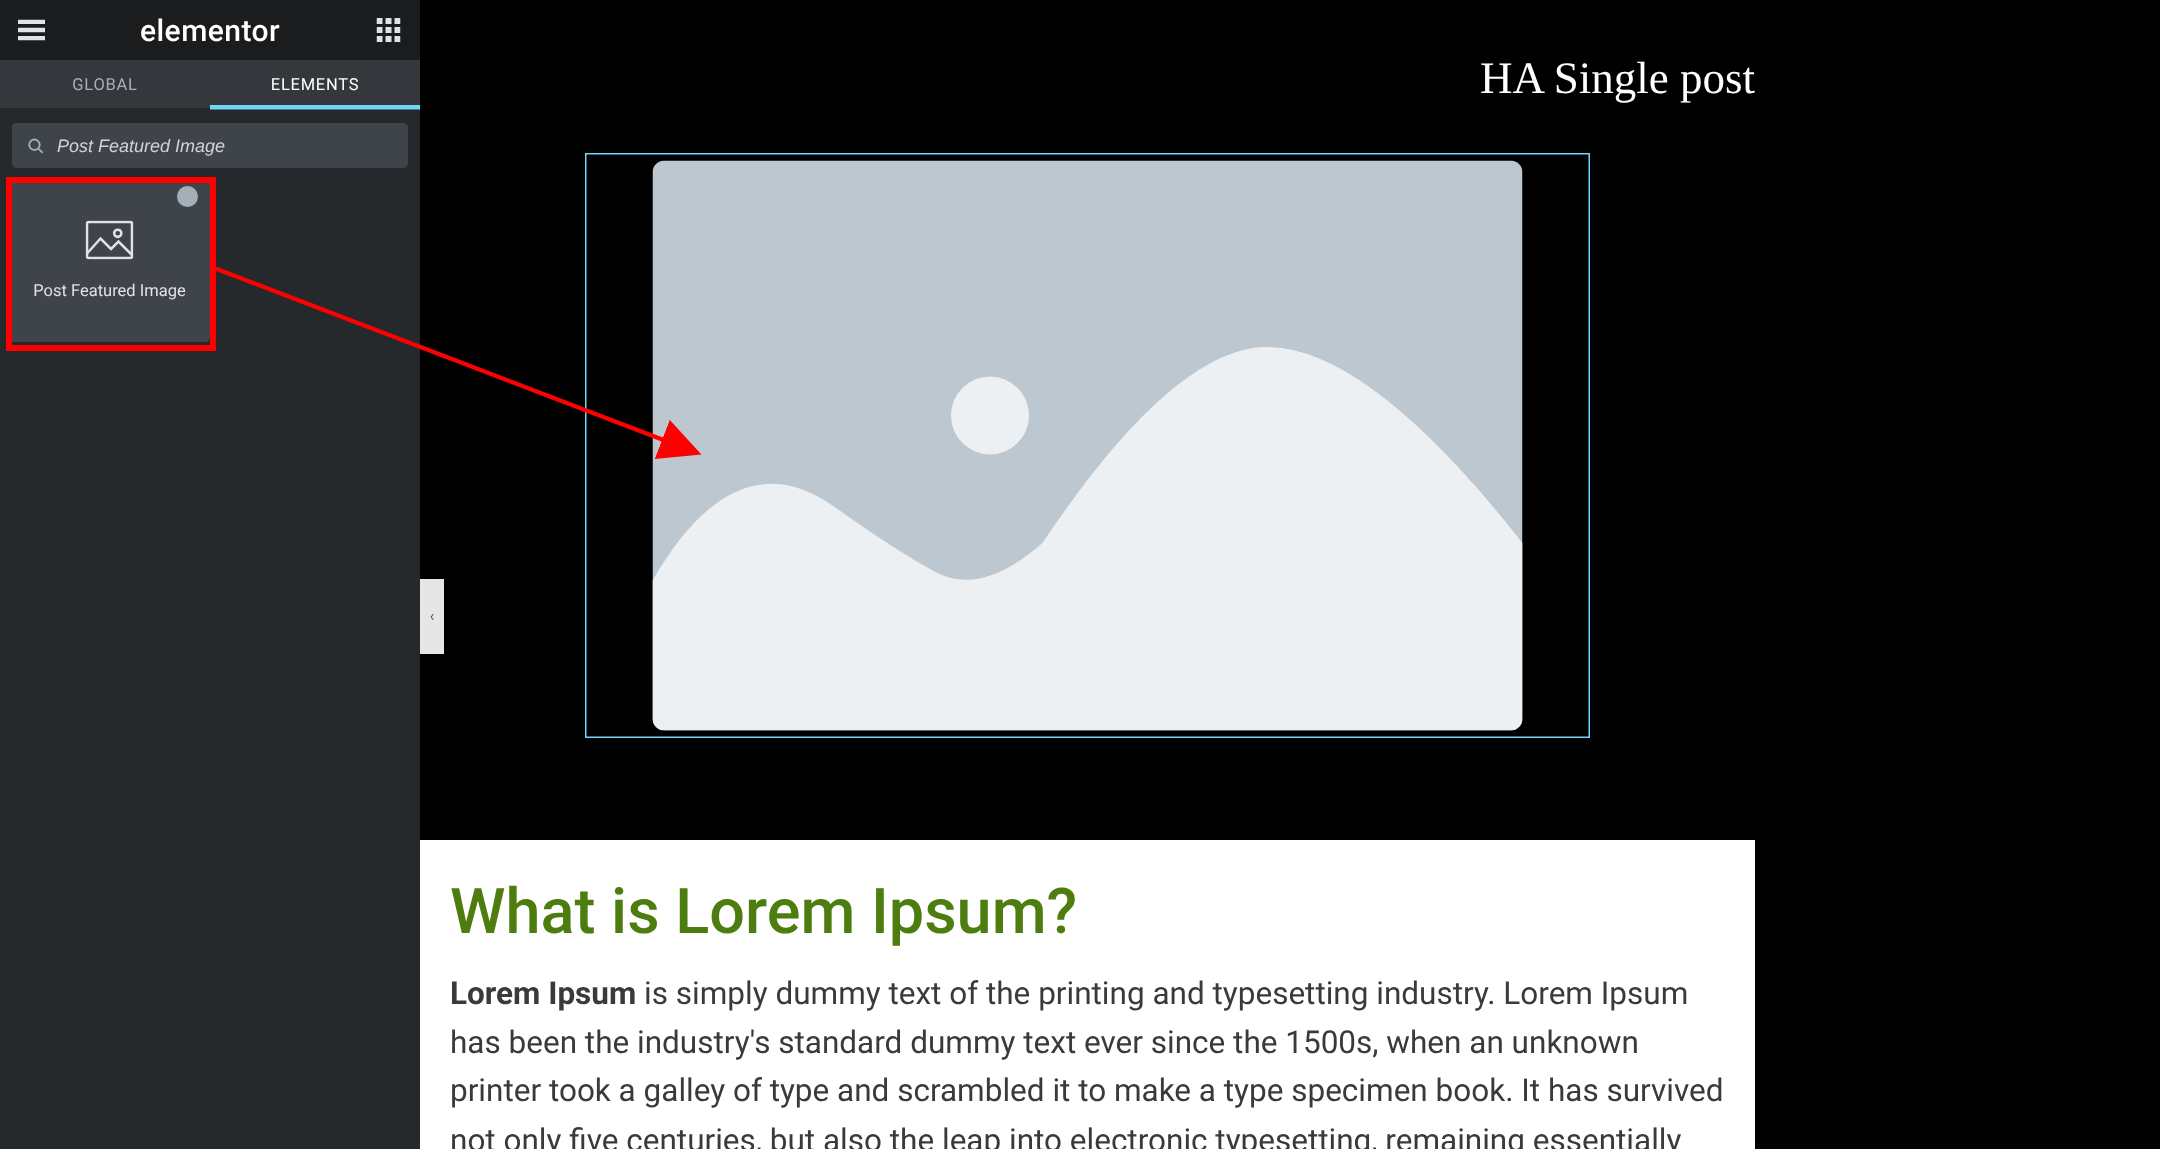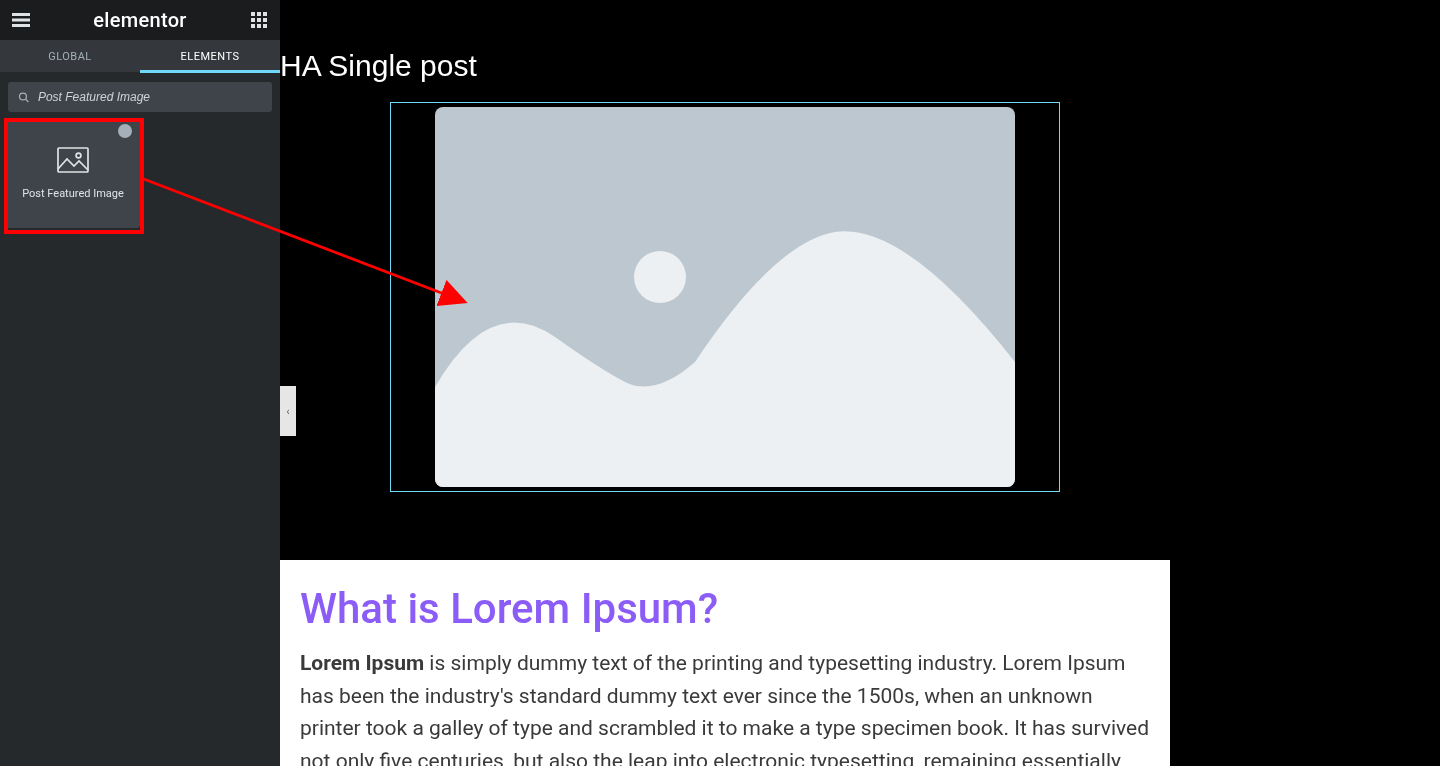--- a/index.html
+++ b/index.html
@@ -30,25 +30,25 @@
     .anno-rect { position:absolute; top:118px; left:4px; width:140px; height:116px; border:4px solid #f00; pointer-events:none; z-index:20; }
     .anno-arrow { position:absolute; top:170px; left:135px; width:350px; height:170px; pointer-events:none; z-index:21; }
 
     
     .collapse-handle { position:absolute; left:280px; top:386px; width:16px; height:50px; background:#e6e6e6; display:flex; align-items:center; justify-content:center; cursor:pointer; z-index:5; }
     .collapse-handle span { font-size:10px; color:#555; }
 
     
     .canvas { flex:1; position:relative; background:#000; }
     .hero { height:560px; background:#000; position:relative; }
-    .hero-title { position:absolute; left:0; right:0; top:36px; text-align:left; color:#fff; font-family: Liberation Sans, sans-serif; font-size:30px;margin-top:13px; }
+    .hero-title { position:absolute; left:0; right:0; top:36px; text-align:right; color:#fff; font-family: Liberation Serif, serif; font-size:30px; }
     .widget-drop { position:absolute; left:110px; right:110px; top:102px; height:390px; border:1px solid #71d7f7; display:flex; align-items:center; justify-content:center; }
     .img-placeholder { width:580px; height:380px; border-radius:8px; overflow:hidden; }
     .content { background:#fff; padding:24px 20px 0 20px; font-family: -apple-system, BlinkMacSystemFont, "Segoe UI", Roboto, sans-serif;}
-    .content h2 { color:#8b5cf6; font-size:42px; font-weight:500; margin-bottom:14px; }
+    .content h2 { color:#4d7c0f; font-size:42px; font-weight:500; margin-bottom:14px; }
     .content p { color:#3a3a3a; font-size:21px; line-height:1.55; }
   </style>
 </head>
 <body>
 
 <div class="app">
 
   <div class="sidebar">
     <div class="topbar">
       <div class="hamburger-icon">

